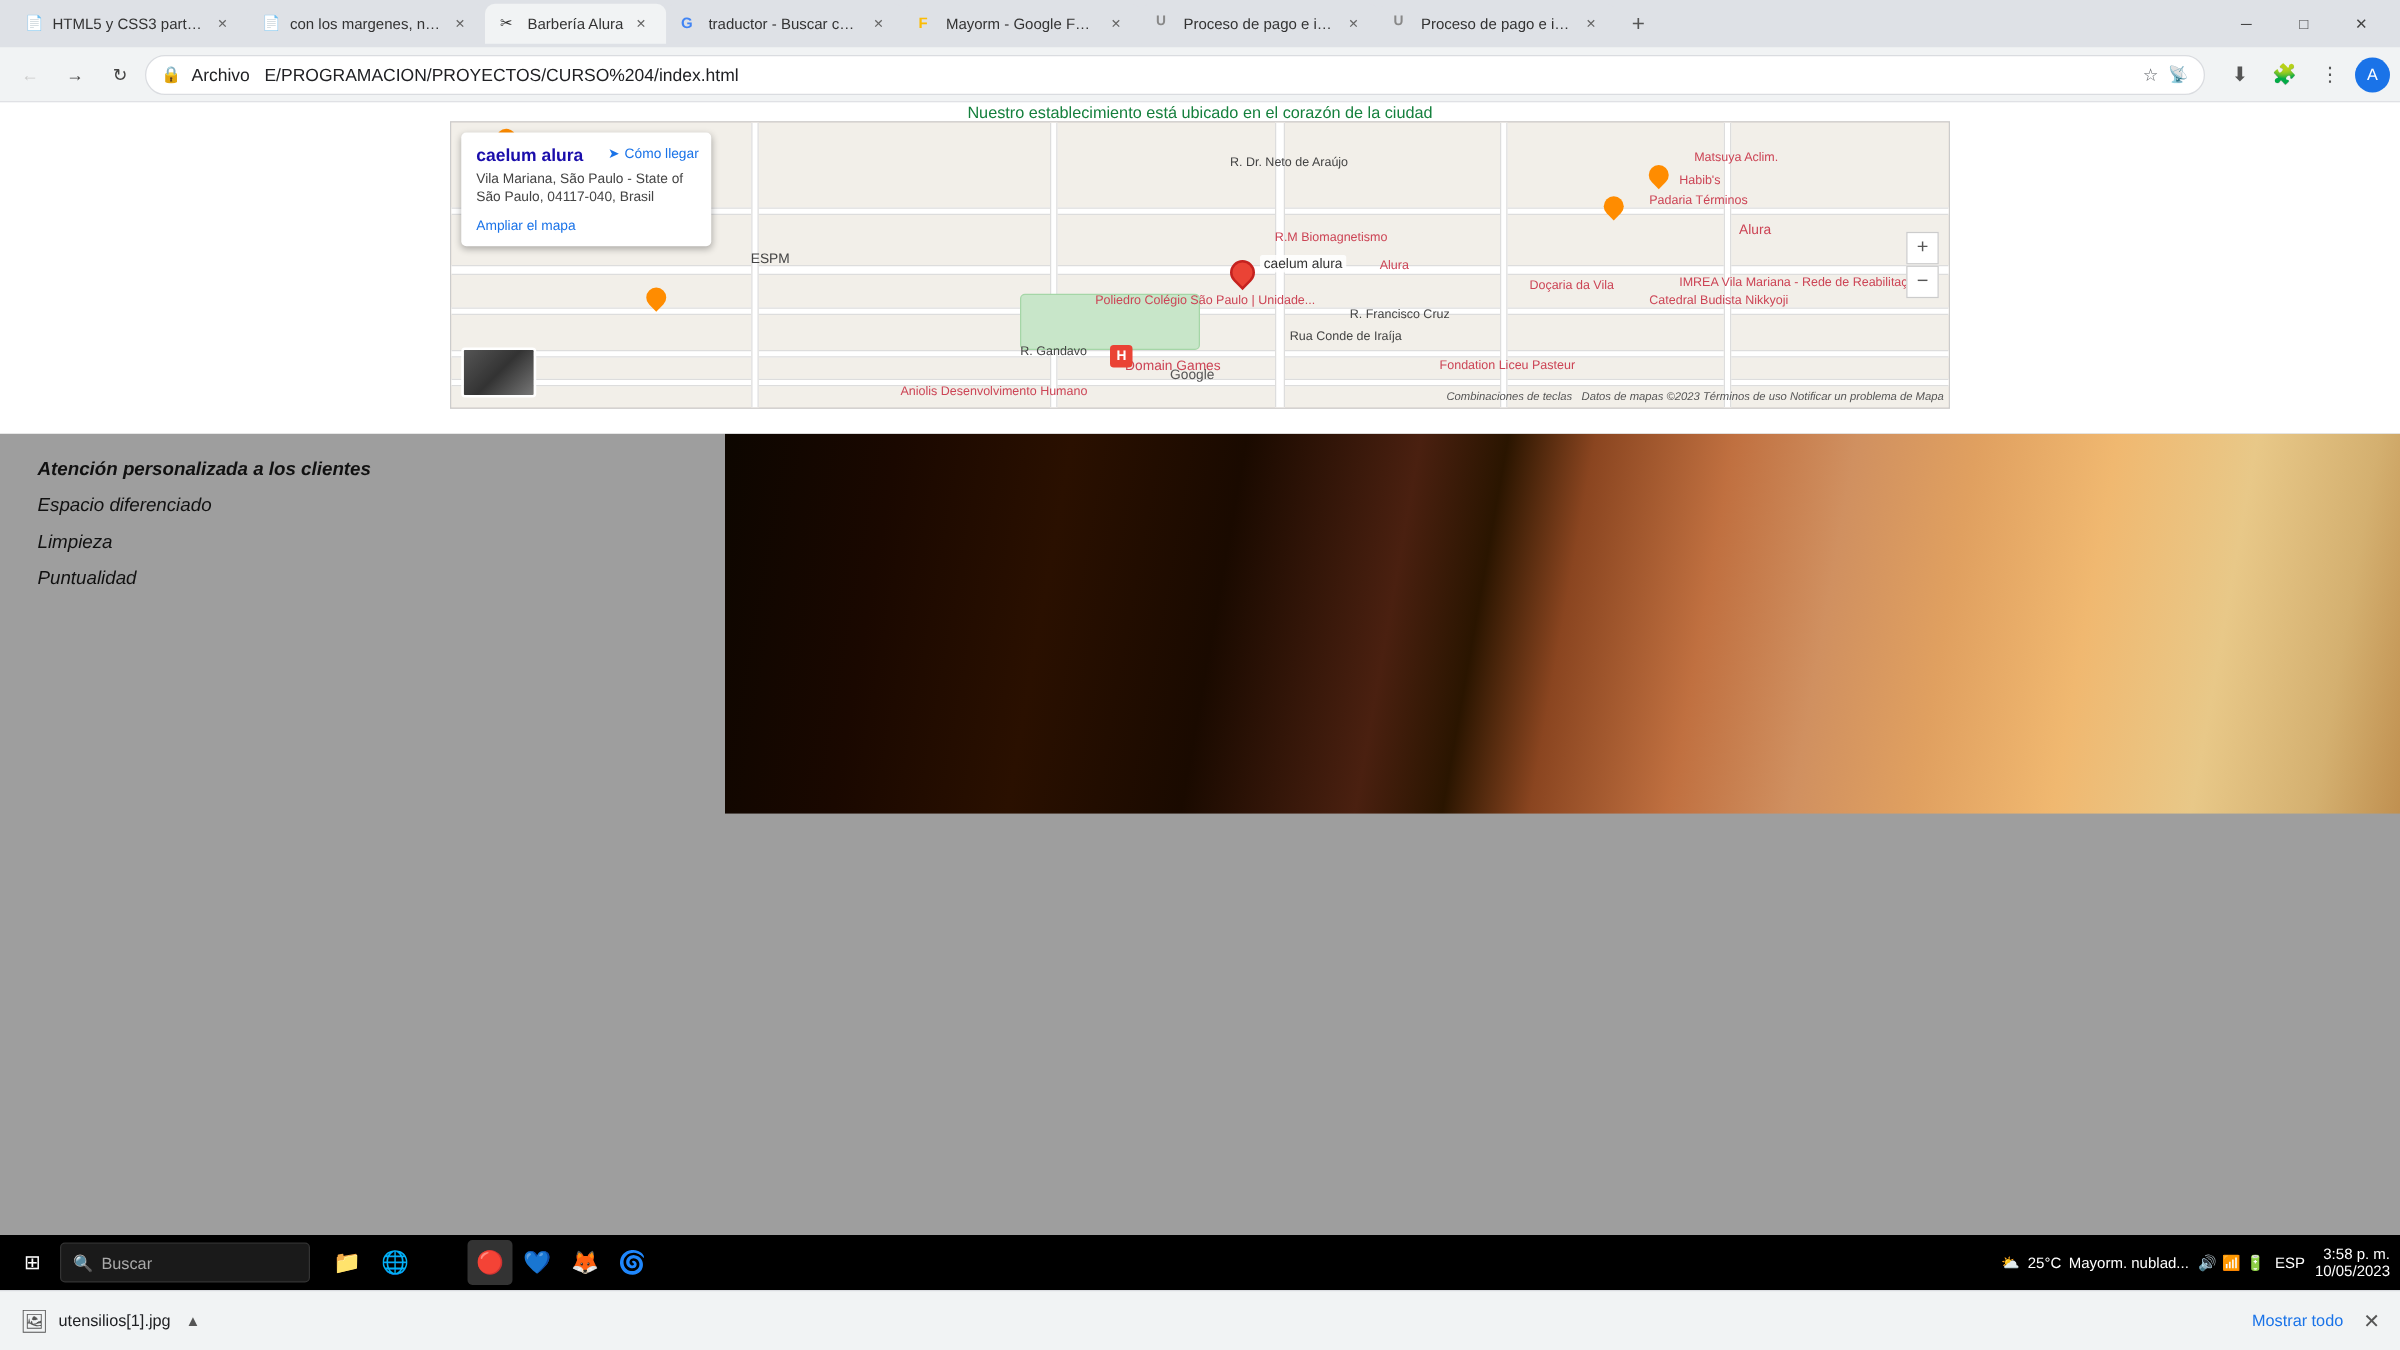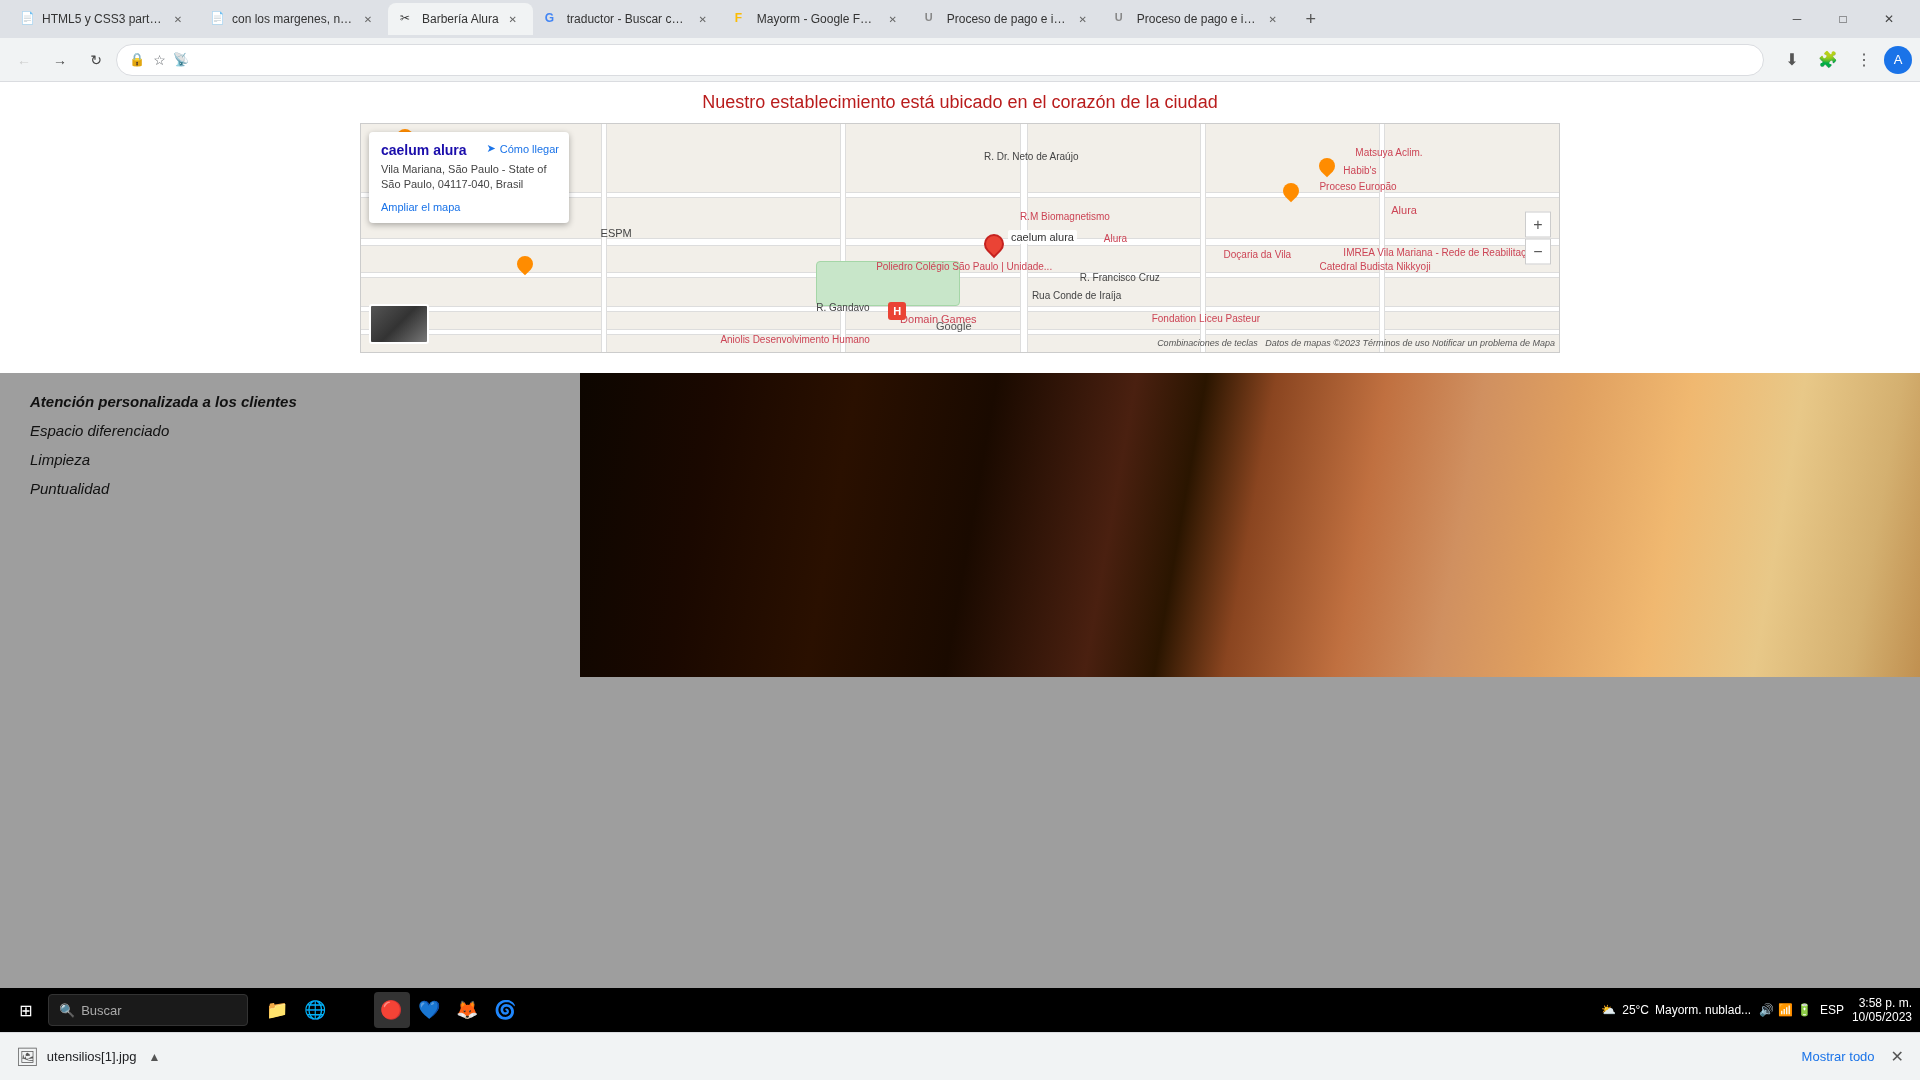--- a/index.html
+++ b/index.html
@@ -172,23 +172,22 @@
     .page-content {
       flex: 1;
       background: #fff;
       overflow: hidden;
       position: relative;
     }
 
     
     .page-top-text {
       text-align: center;
-      padding: 10px;
-      font-size: 18px;
-      color: #b91c1c;
+      font-size: 13px;
+      color: #15803d;
       background: #fff;
     }
 
     
     .map-section {
       background: #fff;
       padding: 0 360px;
       padding-bottom: 20px;
     }
 
@@ -649,20 +648,25 @@
       <div class="win-btn close">✕</div>
     </div>
   </div>
 
   <div class="toolbar">
     <div class="nav-btn disabled">←</div>
     <div class="nav-btn">→</div>
     <div class="nav-btn">↻</div>
     <div class="address-bar">
       <span class="lock-icon">🔒</span>
+      <span class="url-text">
+        <span>Archivo</span>
+        &nbsp;
+        <span>E/PROGRAMACION/PROYECTOS/CURSO%204/index.html</span>
+      </span>
       <span class="star-icon">☆</span>
       <span style="font-size:13px;color:#5f6368;">📡</span>
     </div>
     <div class="toolbar-right">
       <div class="toolbar-icon-btn">⬇</div>
       <div class="toolbar-icon-btn">🧩</div>
       <div class="toolbar-icon-btn">⋮</div>
       <div class="profile-avatar">A</div>
     </div>
   </div>
@@ -685,21 +689,21 @@
           <div class="map-road-v" style="left:55%;top:0;bottom:0;width:8px;"></div>
           <div class="map-road-v" style="left:70%;top:0;bottom:0;"></div>
           <div class="map-road-v" style="left:85%;top:0;bottom:0;"></div>
 
           <div class="map-green-area" style="top:60%;left:38%;width:12%;height:20%;"></div>
 
           <div class="map-text" style="top:5%;left:3%;font-size:11px;">Quintal de Espato</div>
           <div class="map-text" style="top:12%;left:52%;font-size:10px;">R. Dr. Neto de Araújo</div>
           <div class="map-text" style="top:18%;left:82%;font-size:10px;color:#c45;">Habib's</div>
           <div class="map-text" style="top:10%;left:83%;font-size:10px;color:#c45;">Matsuya Aclim.</div>
-          <div class="map-text" style="top:25%;left:80%;font-size:10px;color:#c45;">Proceso Europão</div>
+          <div class="map-text" style="top:25%;left:80%;font-size:10px;color:#c45;">Padaria Términos</div>
           <div class="map-text" style="top:35%;left:86%;font-size:11px;color:#c45;">Alura</div>
           <div class="map-text" style="top:38%;left:55%;font-size:10px;color:#c45;">R.M Biomagnetismo</div>
           <div class="map-text" style="top:48%;left:62%;font-size:10px;color:#c45;">Alura</div>
           <div class="map-text" style="top:55%;left:72%;font-size:10px;color:#c45;">Doçaria da Vila</div>
           <div class="map-text" style="top:45%;left:20%;font-size:11px;">ESPM</div>
           <div class="map-text" style="top:60%;left:43%;font-size:10px;color:#c45;">Poliedro Colégio São Paulo | Unidade...</div>
           <div class="map-text" style="top:65%;left:60%;font-size:10px;">R. Francisco Cruz</div>
           <div class="map-text" style="top:73%;left:56%;font-size:10px;">Rua Conde de Iraíja</div>
           <div class="map-text" style="top:60%;left:76%;font-size:10px;color:#c45;padding-left:48px;">Catedral Budista Nikkyoji</div>
           <div class="map-text" style="top:54%;left:82%;font-size:10px;color:#c45;">IMREA Vila Mariana - Rede de Reabilitação</div>

